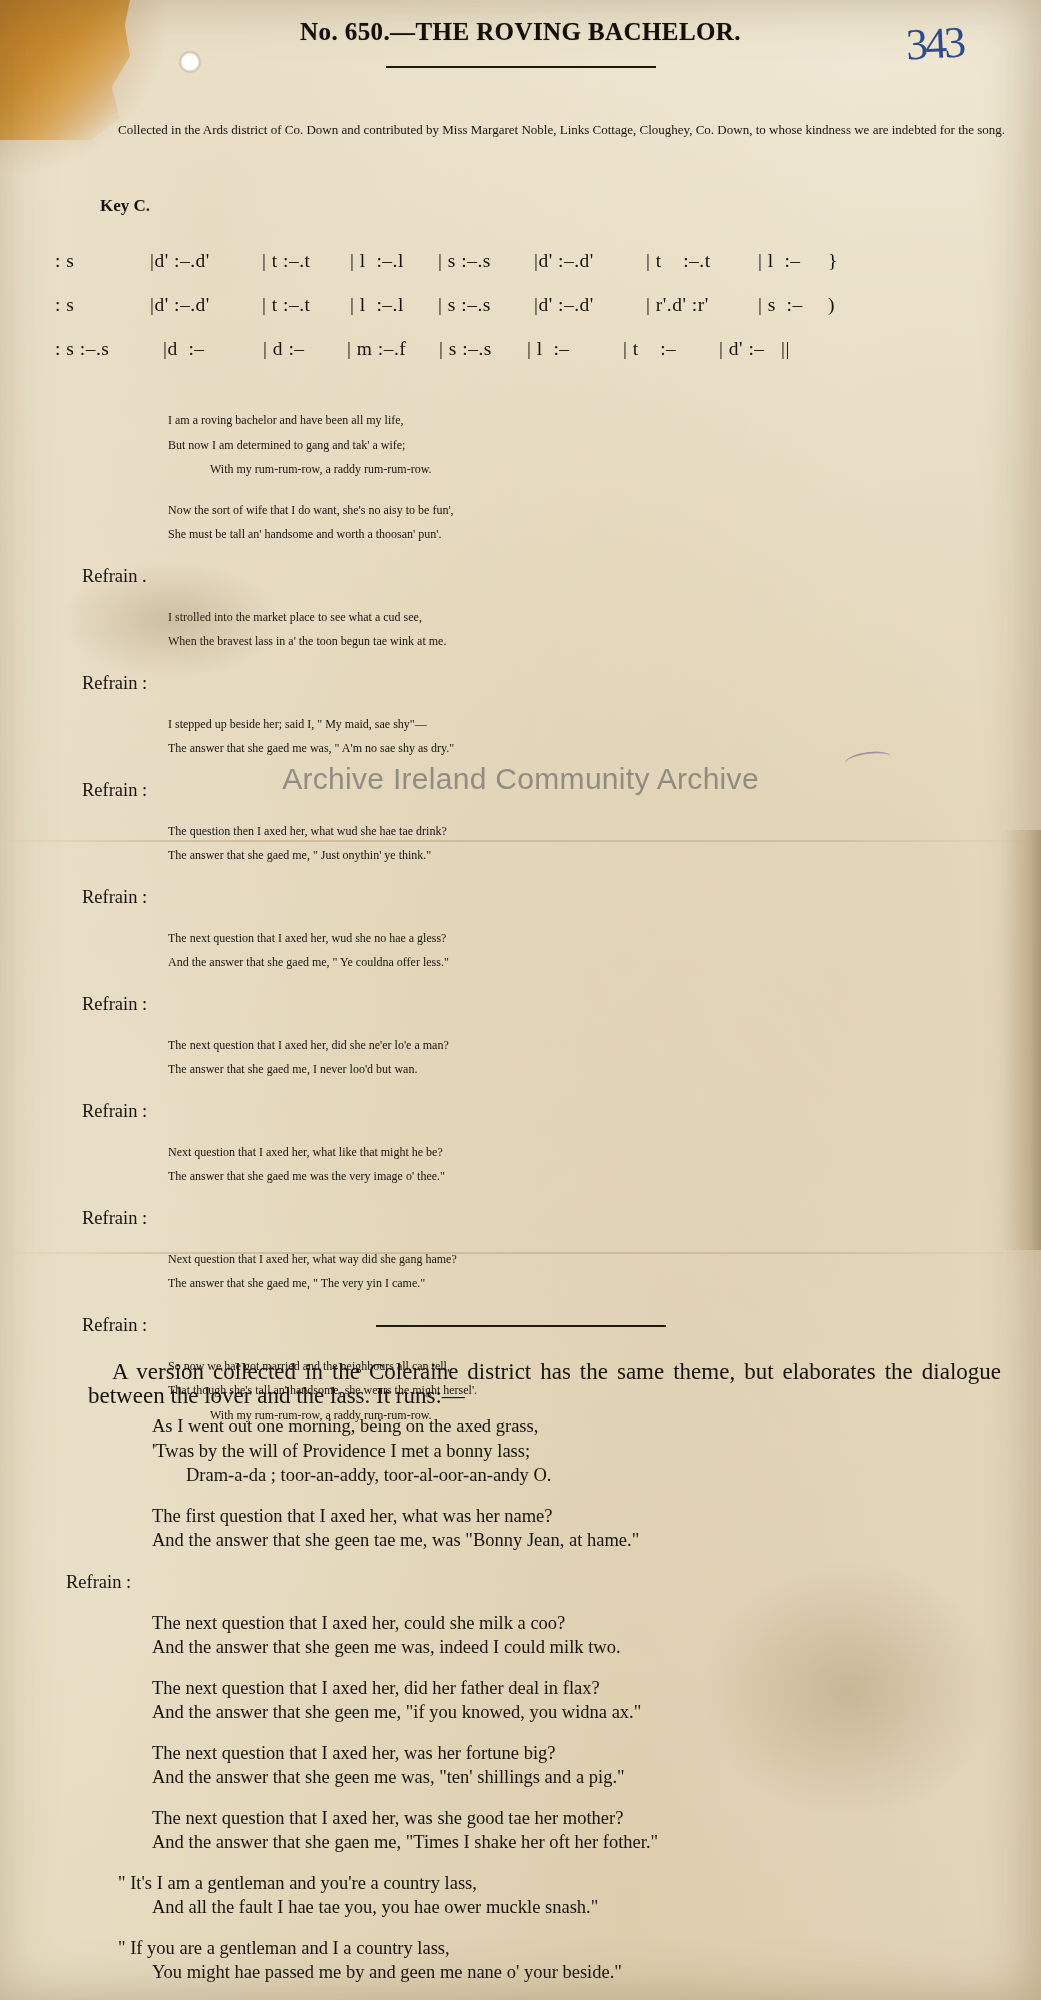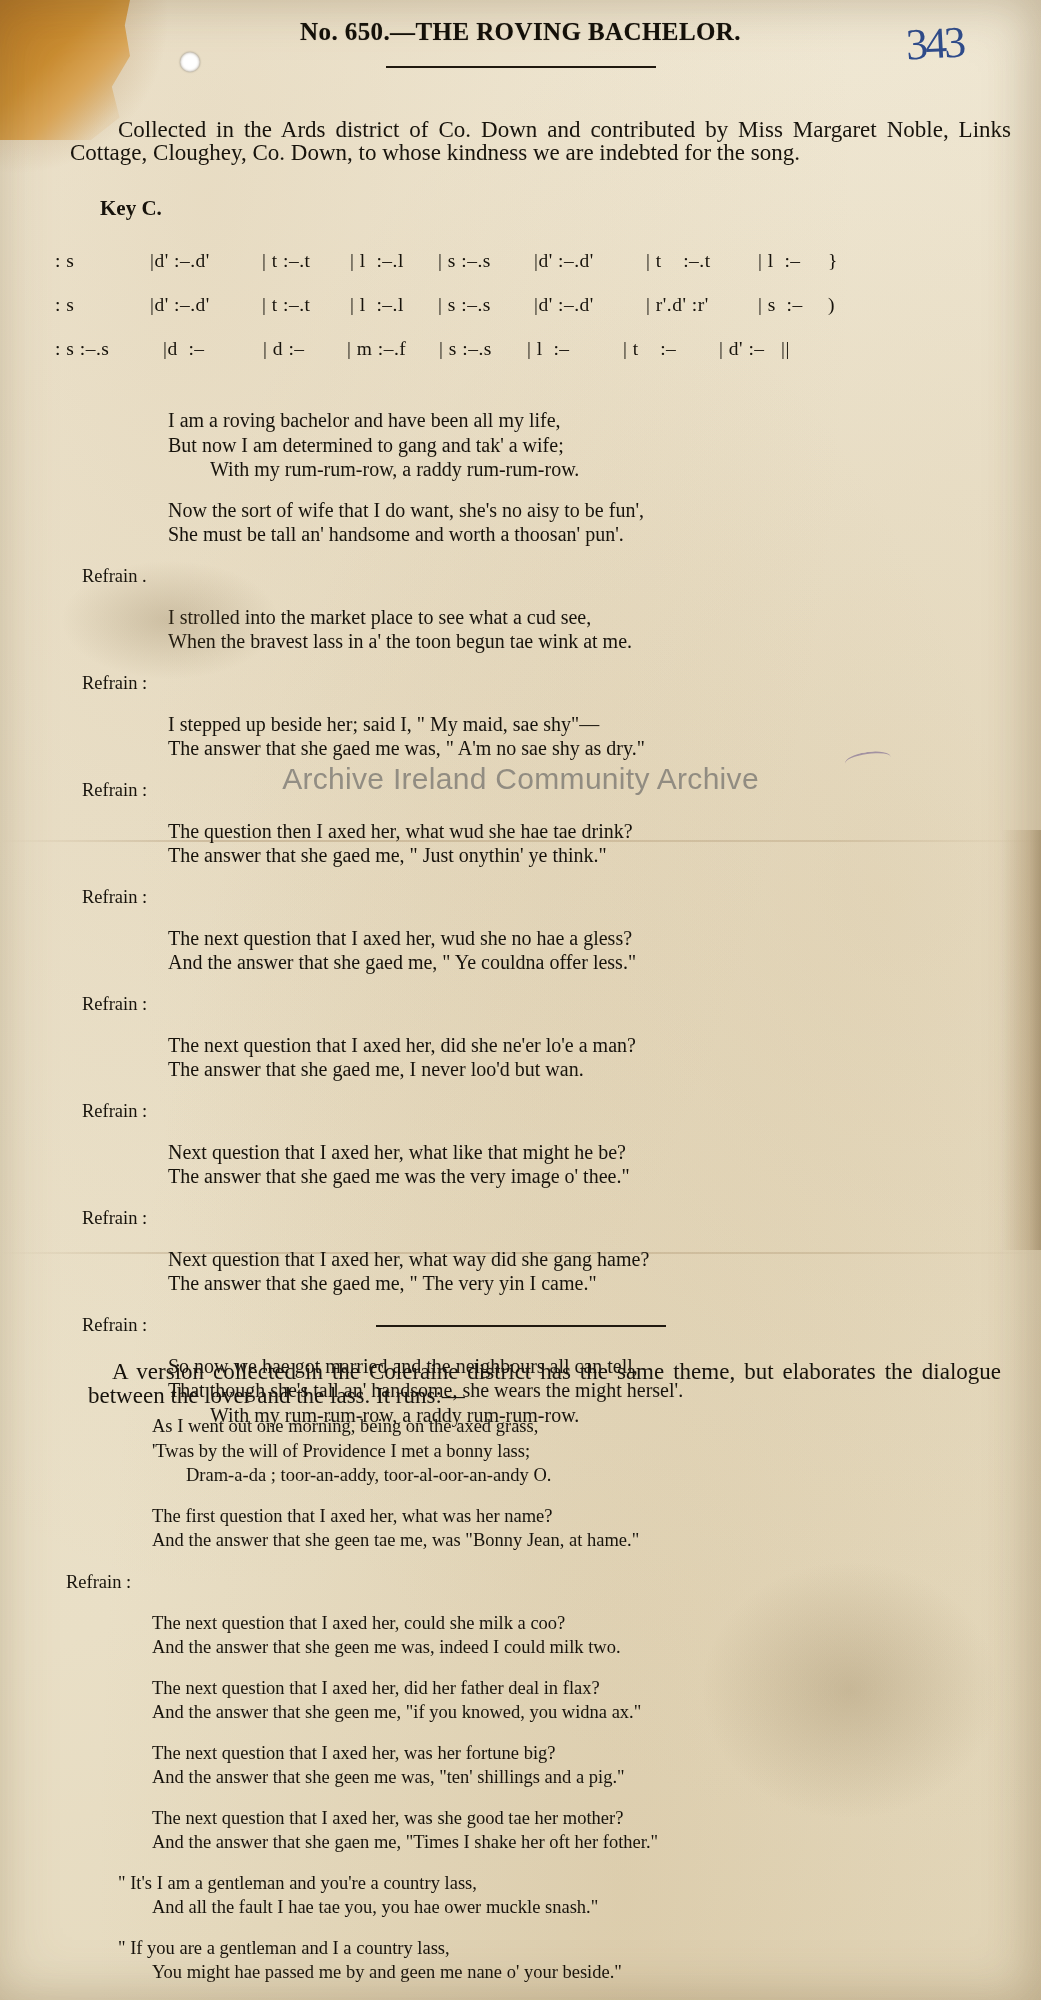--- a/index.html
+++ b/index.html
@@ -111,31 +111,31 @@
     color: #1f3f86;
     letter-spacing: -3px;
     transform: rotate(-3deg);
     opacity: 0.92;
   }
   .collected-note {
     position: absolute;
     left: 70px;
     right: 30px;
     top: 118px;
-    font-size: 23px;
+    font-size: 13px;
     line-height: 23px;
     text-align: justify;
   }
   .collected-note .indent { display: inline-block; width: 48px; }
 
   .key-label {
     position: absolute;
     left: 100px;
     top: 196px;
-    font-size: 21px;
+    font-size: 17px;
     font-weight: bold;
   }
 
   .notation {
     position: absolute;
     left: 55px;
     right: 130px;
     top: 250px;
     font-family: "Liberation Serif", serif;
     font-size: 19.5px;
@@ -151,21 +151,21 @@
   .note-line .cell { display: inline-block; }
 
   .lyrics {
     position: absolute;
     left: 0; right: 0;
     top: 408px;
   }
   .stanza {
     margin: 0 0 16px 0;
     padding: 0 40px 0 168px;
-    font-size: 20px;
+    font-size: 12px;
     line-height: 24.5px;
   }
   .stanza .l2 { padding-left: 0; }
   .stanza .chorus { padding-left: 42px; }
   .refrain {
     padding-left: 82px;
     font-size: 18.5px;
     line-height: 26px;
   }
   .mid-rule {

